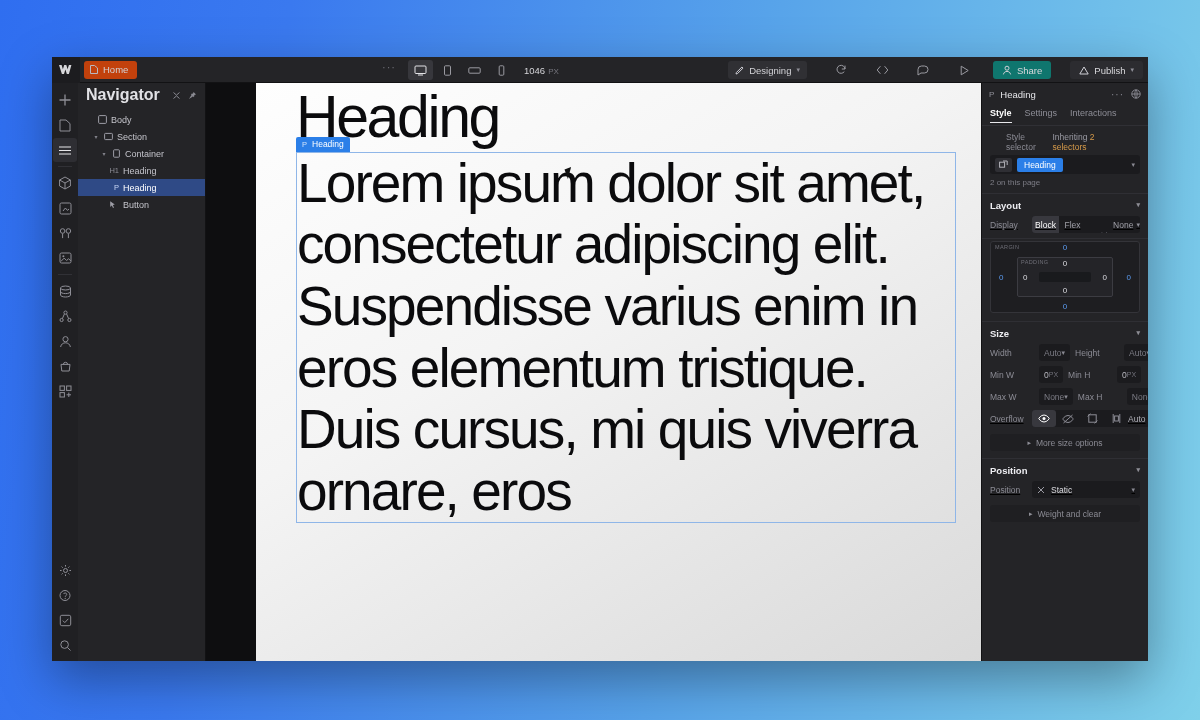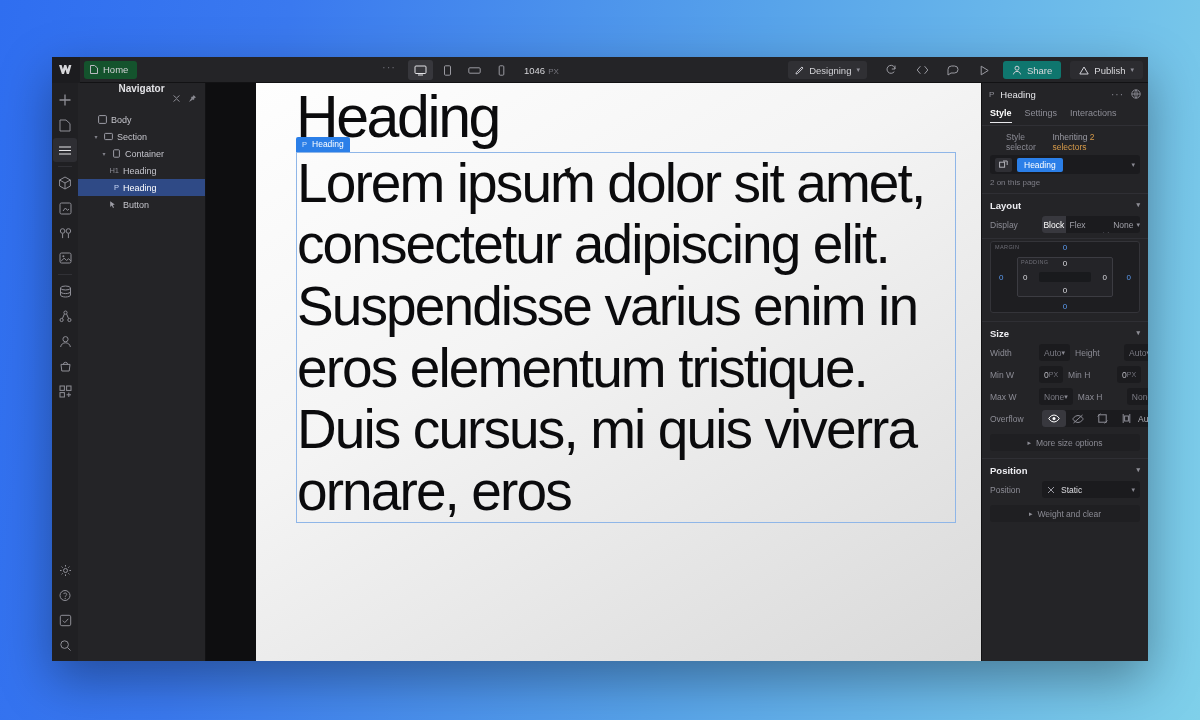--- a/index.html
+++ b/index.html
@@ -28,40 +28,40 @@
     border-bottom: 1px solid #121214;
   }
   .tb-logo {
     width: 28px; height: 26px; display: flex; align-items: center; justify-content: center;
     color: #d6d6d9; font-size: 11px; font-weight: 700; letter-spacing: -1px;
     background: #1c1c1f;
   }
   .tb-page {
     display: flex; align-items: center; gap: 5px;
     height: 18px; padding: 0 9px 0 6px; margin-left: 4px;
-    background: #14532d; border-radius: 3px;
+    background: #c2410c; border-radius: 3px;
     color: #d2d2d6; font-size: 9.5px;
   }
   .tb-mid {
     position: absolute; left: 330px; top: 0; height: 26px;
     display: flex; align-items: center; gap: 2px;
   }
   .tb-ico {
     width: 25px; height: 20px; border-radius: 3px;
     display: flex; align-items: center; justify-content: center;
     color: #9a9aa1;
   }
   .tb-ico.active { background: #37373c; color: #e3e3e6; }
   .tb-dots { color: #6e6e76; font-size: 11px; letter-spacing: 1px; padding: 0 10px 6px 0; }
   .tb-px { display: flex; align-items: baseline; gap: 3px; margin-left: 8px; }
   .tb-px .num { color: #d4d4d8; font-size: 9.5px; }
   .tb-px .unit { color: #76767e; font-size: 8px; }
   .tb-right {
     position: absolute; right: 5px; top: 0; height: 26px;
-    display: flex; align-items: center; gap: 6px; text-align: center;
+    display: flex; align-items: center; gap: 16px; text-align: center;
   }
   .tb-mode {
     display: flex; align-items: center; gap: 5px;
     height: 18px; padding: 0 7px; background: #303034; border-radius: 3px;
     color: #d2d2d6; font-size: 9.5px; margin-right: 6px;
   }
   .tb-btn {
     display: flex; align-items: center; gap: 5px;
     height: 18px; padding: 0 9px; border-radius: 3px;
     color: #d8d8dc; font-size: 9.5px; background: transparent;
@@ -85,21 +85,21 @@
   .rail-sep { width: 14px; height: 1px; background: #313136; margin: 3px 0; }
   .rail-bottom { position: absolute; bottom: 4px; display: flex; flex-direction: column; gap: 1px; align-items: center; }
 
   
   #navigator {
     position: absolute; left: 26px; top: 26px; width: 128px; height: 578px;
     background: #242427; border-right: 1px solid #121214;
   }
   .nav-head {
     height: 24px; display: flex; align-items: center; padding: 0 8px;
-    color: #e2e2e6; font-size: 10px; font-weight: 700; flex-direction: column;
+    color: #e2e2e6; font-size: 16px; font-weight: 700;
   }
   .nav-head-tools { margin-left: auto; display: flex; gap: 7px; color: #8a8a92; }
   .nav-tree { padding-top: 4px; }
   .nav-row {
     height: 17px; display: flex; align-items: center; gap: 4px;
     color: #c3c3ca; font-size: 9px; padding-right: 4px;
   }
   .nav-row.selected { background: #2f4a86; color: #fff; }
   .nav-caret { width: 8px; font-size: 6px; color: #81818a; text-align: center; }
   .nav-tag { font-size: 7.5px; color: #8d8d96; width: 11px; text-align: right; }
@@ -183,21 +183,21 @@
   .rp-onpage { padding: 4px 8px 6px; font-size: 8px; color: #7d7d86; }
 
   .sect {
     border-top: 1px solid #2f2f34;
   }
   .sect-head {
     height: 22px; display: flex; align-items: center; padding: 0 8px;
     color: #ededf1; font-size: 9.5px; font-weight: 700;
   }
   .sect-head .tools { margin-left: auto; display: flex; align-items: center; gap: 6px; color: #8a8a93; }
-  .row { display: flex; align-items: center; padding: 0 8px 5px; gap: 12px; }
+  .row { display: flex; align-items: center; padding: 0 8px 5px; gap: 2px; text-decoration: underline; }
   .row-lbl { font-size: 8.5px; color: #8c8c95; width: 40px; flex: none; }
   .seg { display: flex; background: #1b1b1e; border-radius: 3px; overflow: hidden; height: 17px; flex: 1; }
   .seg-i {
     flex: 1; display: flex; align-items: center; justify-content: center;
     font-size: 8.5px; color: #a0a0a8;
   }
   .seg-i.on { background: #38383e; color: #fff; }
   .seg-i.dim { color: #5a5a62; margin-top: 20px; }
   .seg-i.cv { gap: 3px; }
 

